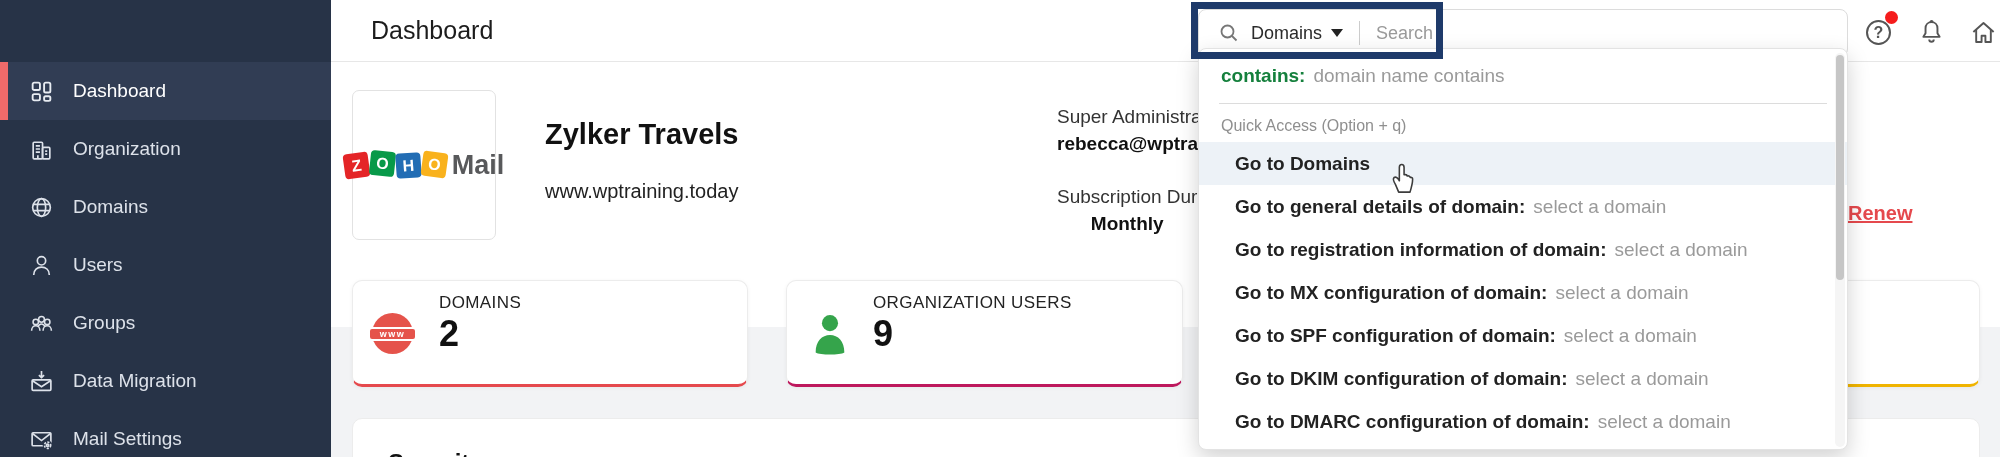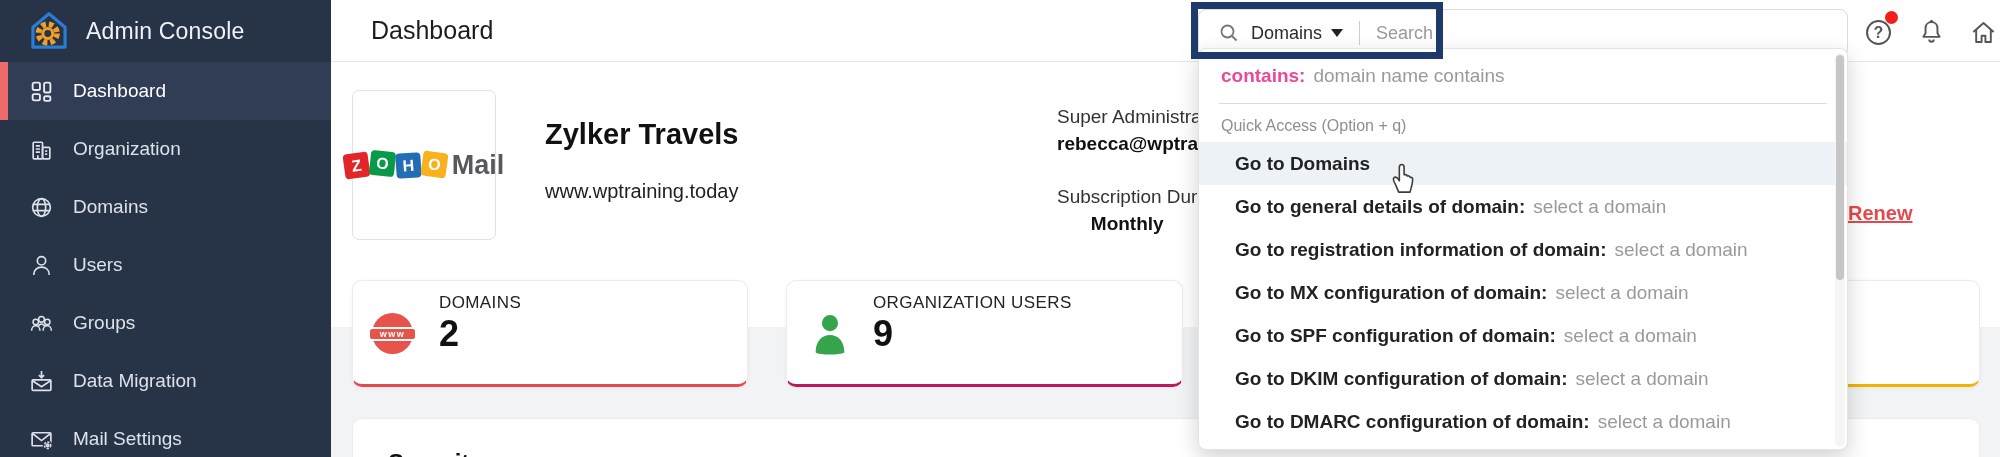--- a/index.html
+++ b/index.html
@@ -68,46 +68,38 @@
   .searchbar { position:absolute; left:1198px; top:9px; width:650px; height:48px; background:#fff; border:1px solid #dcdcdc; border-radius:8px; z-index:10; display:flex; align-items:center; }
   .sb-mag { margin-left:20px; }
   .sb-cat { margin-left:12px; font-size:18px; font-weight:500; color:#2b2b2b; cursor:pointer; }
   .sb-caret { margin-left:9px; width:0; height:0; border-left:6px solid transparent; border-right:6px solid transparent; border-top:8px solid #222; cursor:pointer; }
   .sb-sep { margin:0 16px; width:1px; height:24px; background:#ccc; }
   .sb-ph { font-size:18px; color:#9a9a9a; }
 
   
   .dropdown { position:absolute; left:1198px; top:48px; width:650px; height:402px; background:#fff; border:1px solid #e3e3e3; border-radius:8px; box-shadow:0 8px 22px rgba(0,0,0,0.18); z-index:50; overflow:hidden; }
   .dd-contains { height:54px; line-height:54px; padding-left:22px; font-size:19px; white-space:nowrap; cursor:pointer; }
-  .dd-contains b { color:#ec4899;margin-top:8px; }
+  .dd-contains b { color:#15803d;margin-top:8px; }
   .dd-hint { color:#9a9a9a; margin-left:8px; }
   .dd-divider { border-top:1px solid #dcdcdc; margin:0 20px; }
   .dd-quick { padding:13px 16px 7px 22px; font-size:16px; color:#8f8f8f; }
   .dd-row { height:43px; line-height:43px; padding-left:36px; font-size:19px; white-space:nowrap; cursor:pointer; }
   .dd-row .dd-label { color:#222; font-weight:600; }
   .dd-row.highlight { background:#edf2f7; }
   .dd-scroll-track { position:absolute; right:2px; top:4px; width:10px; height:394px; background:#f5f5f5; border-radius:5px; }
   .dd-scroll-thumb { position:absolute; right:3px; top:6px; width:8px; height:225px; background:#c6c6c6; border-radius:4px; cursor:grab; }
   .cursor-hand { position:absolute; left:190px; top:112px; z-index:55; }
 
   
   .annotation { position:absolute; left:1191px; top:2px; width:252px; height:57px; border:7px solid #1e3a6a; z-index:100; pointer-events:none; }
 </style>
 </head>
 <body>
 
 <aside class="sidebar">
-  <div class="logo-row">
-    <svg width="42" height="46" viewBox="0 0 34 36">
-      <path d="M4 15 L17 4 L30 15 V31 H4 Z" fill="none" stroke="#2b7cd3" stroke-width="2.6" stroke-linejoin="round"></path>
-      <circle cx="16" cy="20" r="7.5" fill="none" stroke="#f0a028" stroke-width="4.6" stroke-dasharray="3.6 2.4"></circle>
-      <circle cx="16" cy="20" r="4" fill="none" stroke="#f0a028" stroke-width="2.4"></circle>
-    </svg>
-    <span class="app-title">Admin Console</span>
-  </div>
   <nav class="side-nav">
     <div class="side-item active">
       <span class="s-icon">
         <svg width="25" height="25" viewBox="0 0 24 24" fill="none" stroke="#e8ecf2" stroke-width="1.8">
           <rect x="3.5" y="3.5" width="7" height="7" rx="1.5"></rect>
             <rect x="14.5" y="3.5" width="6" height="9.5" rx="1.5"></rect>
           <rect x="3.5" y="14.5" width="7" height="6" rx="1.5"></rect>
             <rect x="14.5" y="16.5" width="6" height="4.5" rx="1.5"></rect>
         </svg>
       </span>

